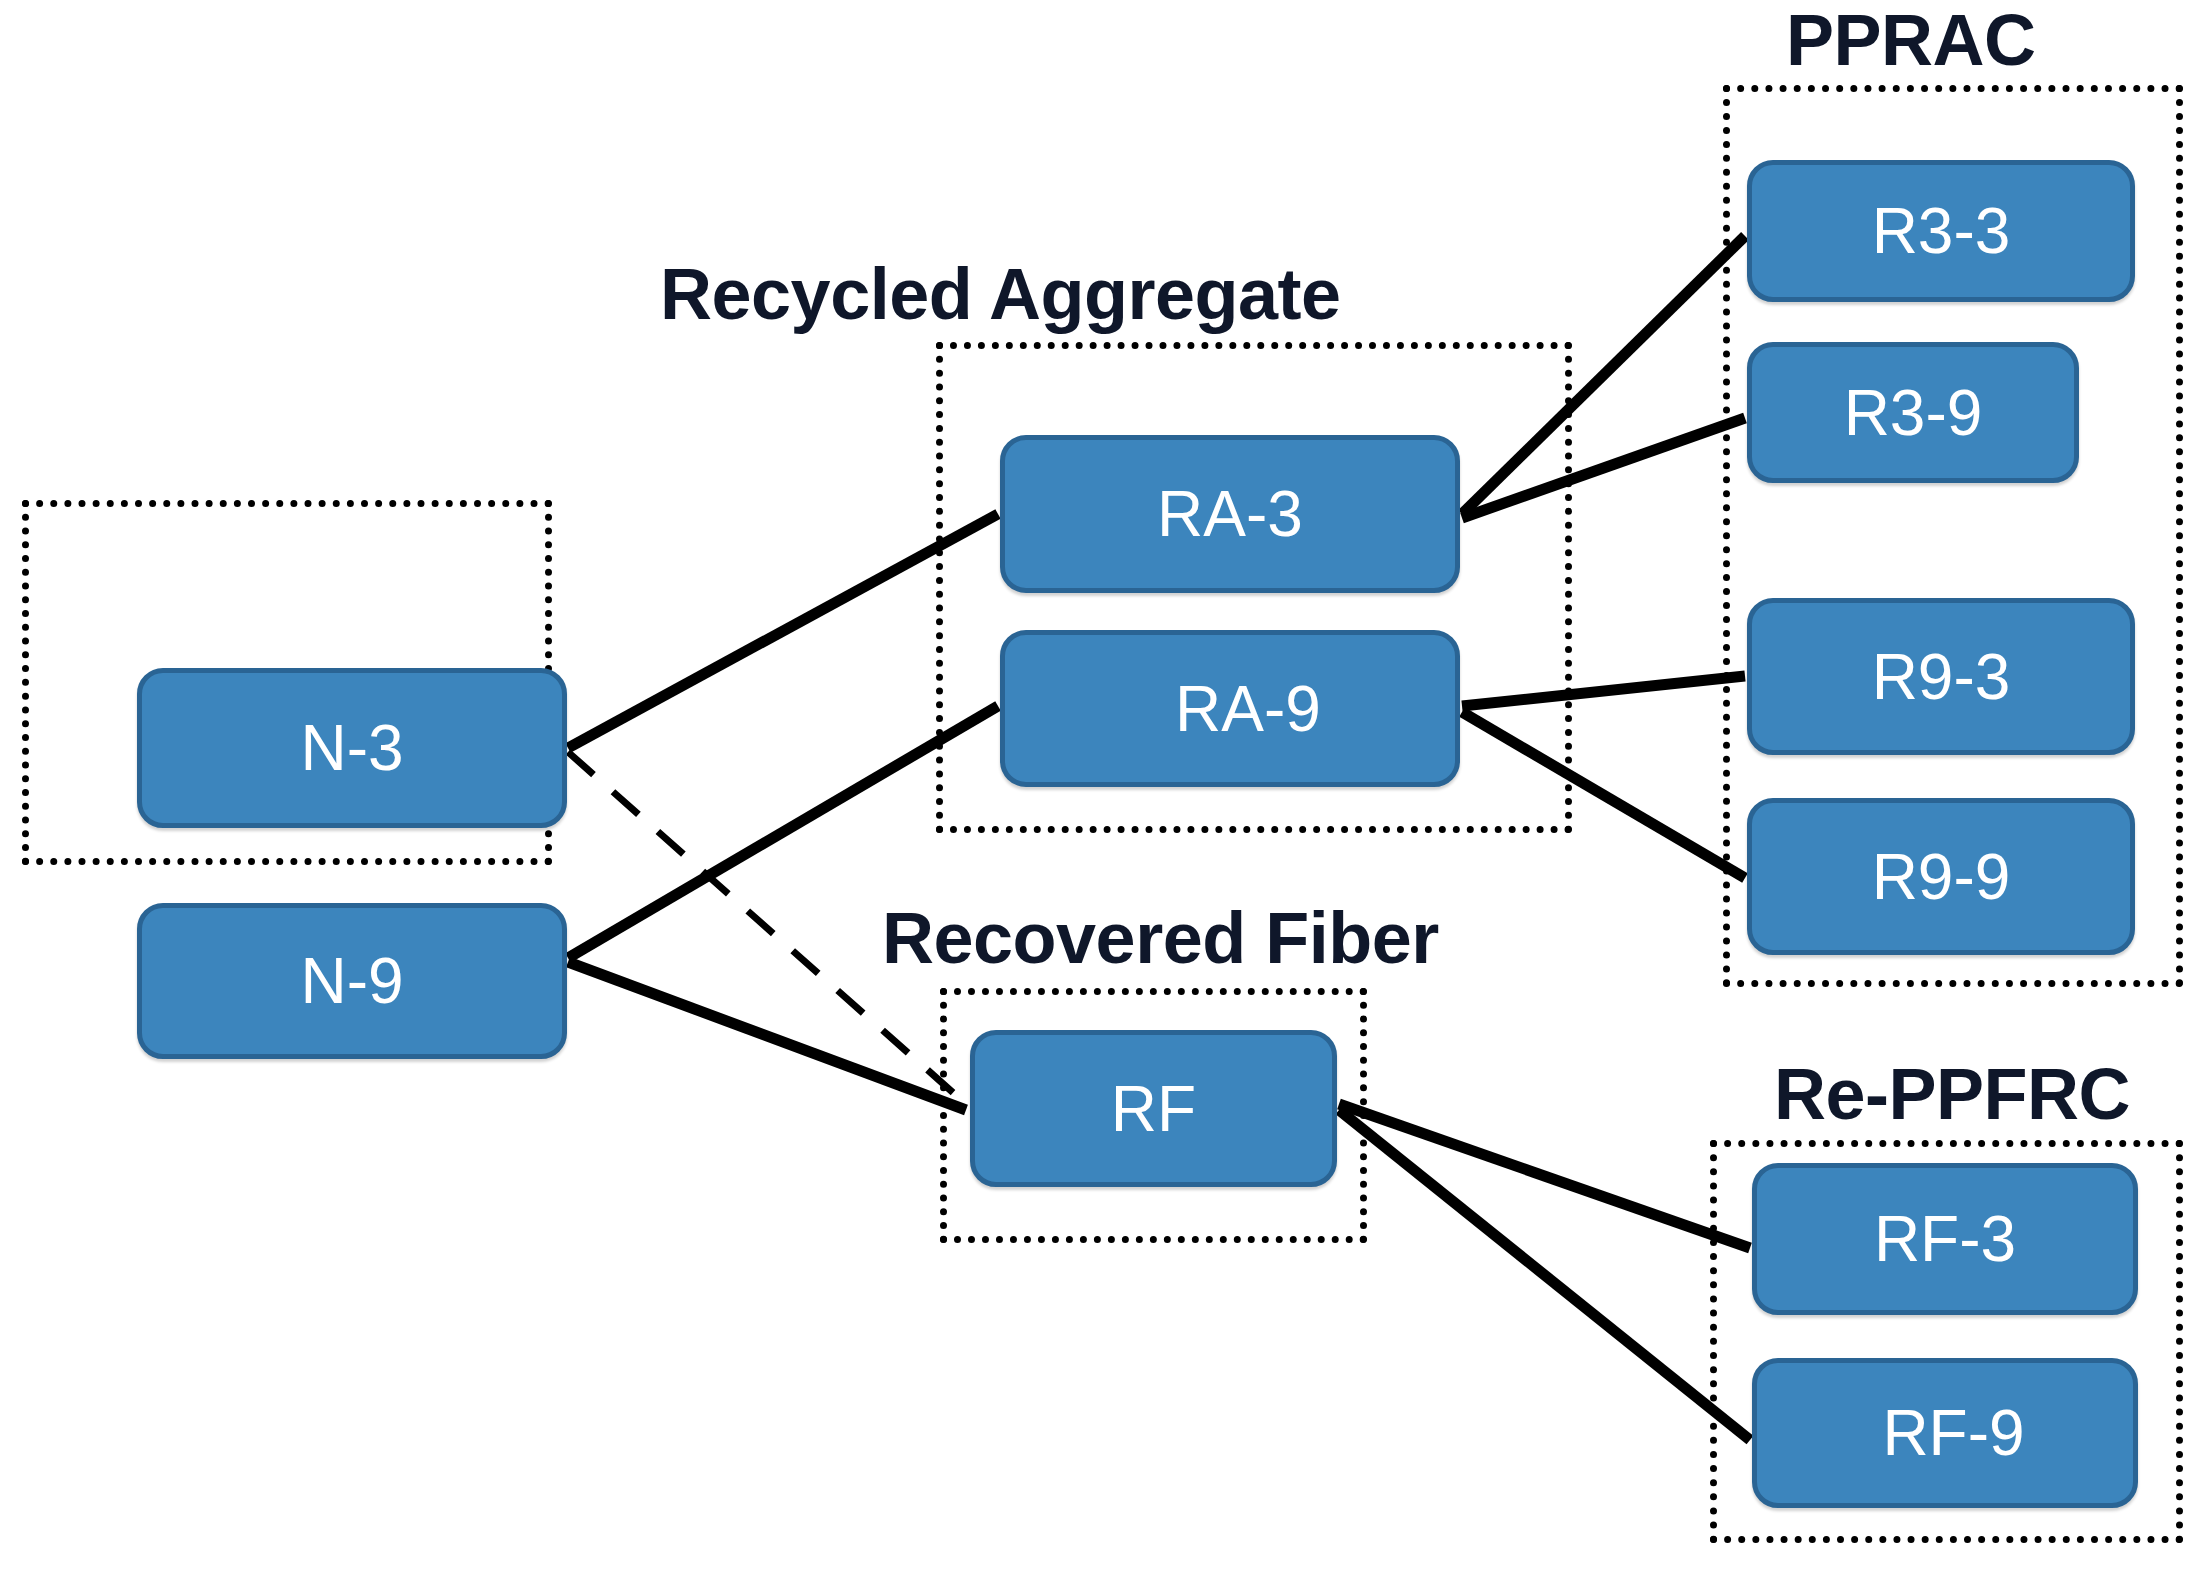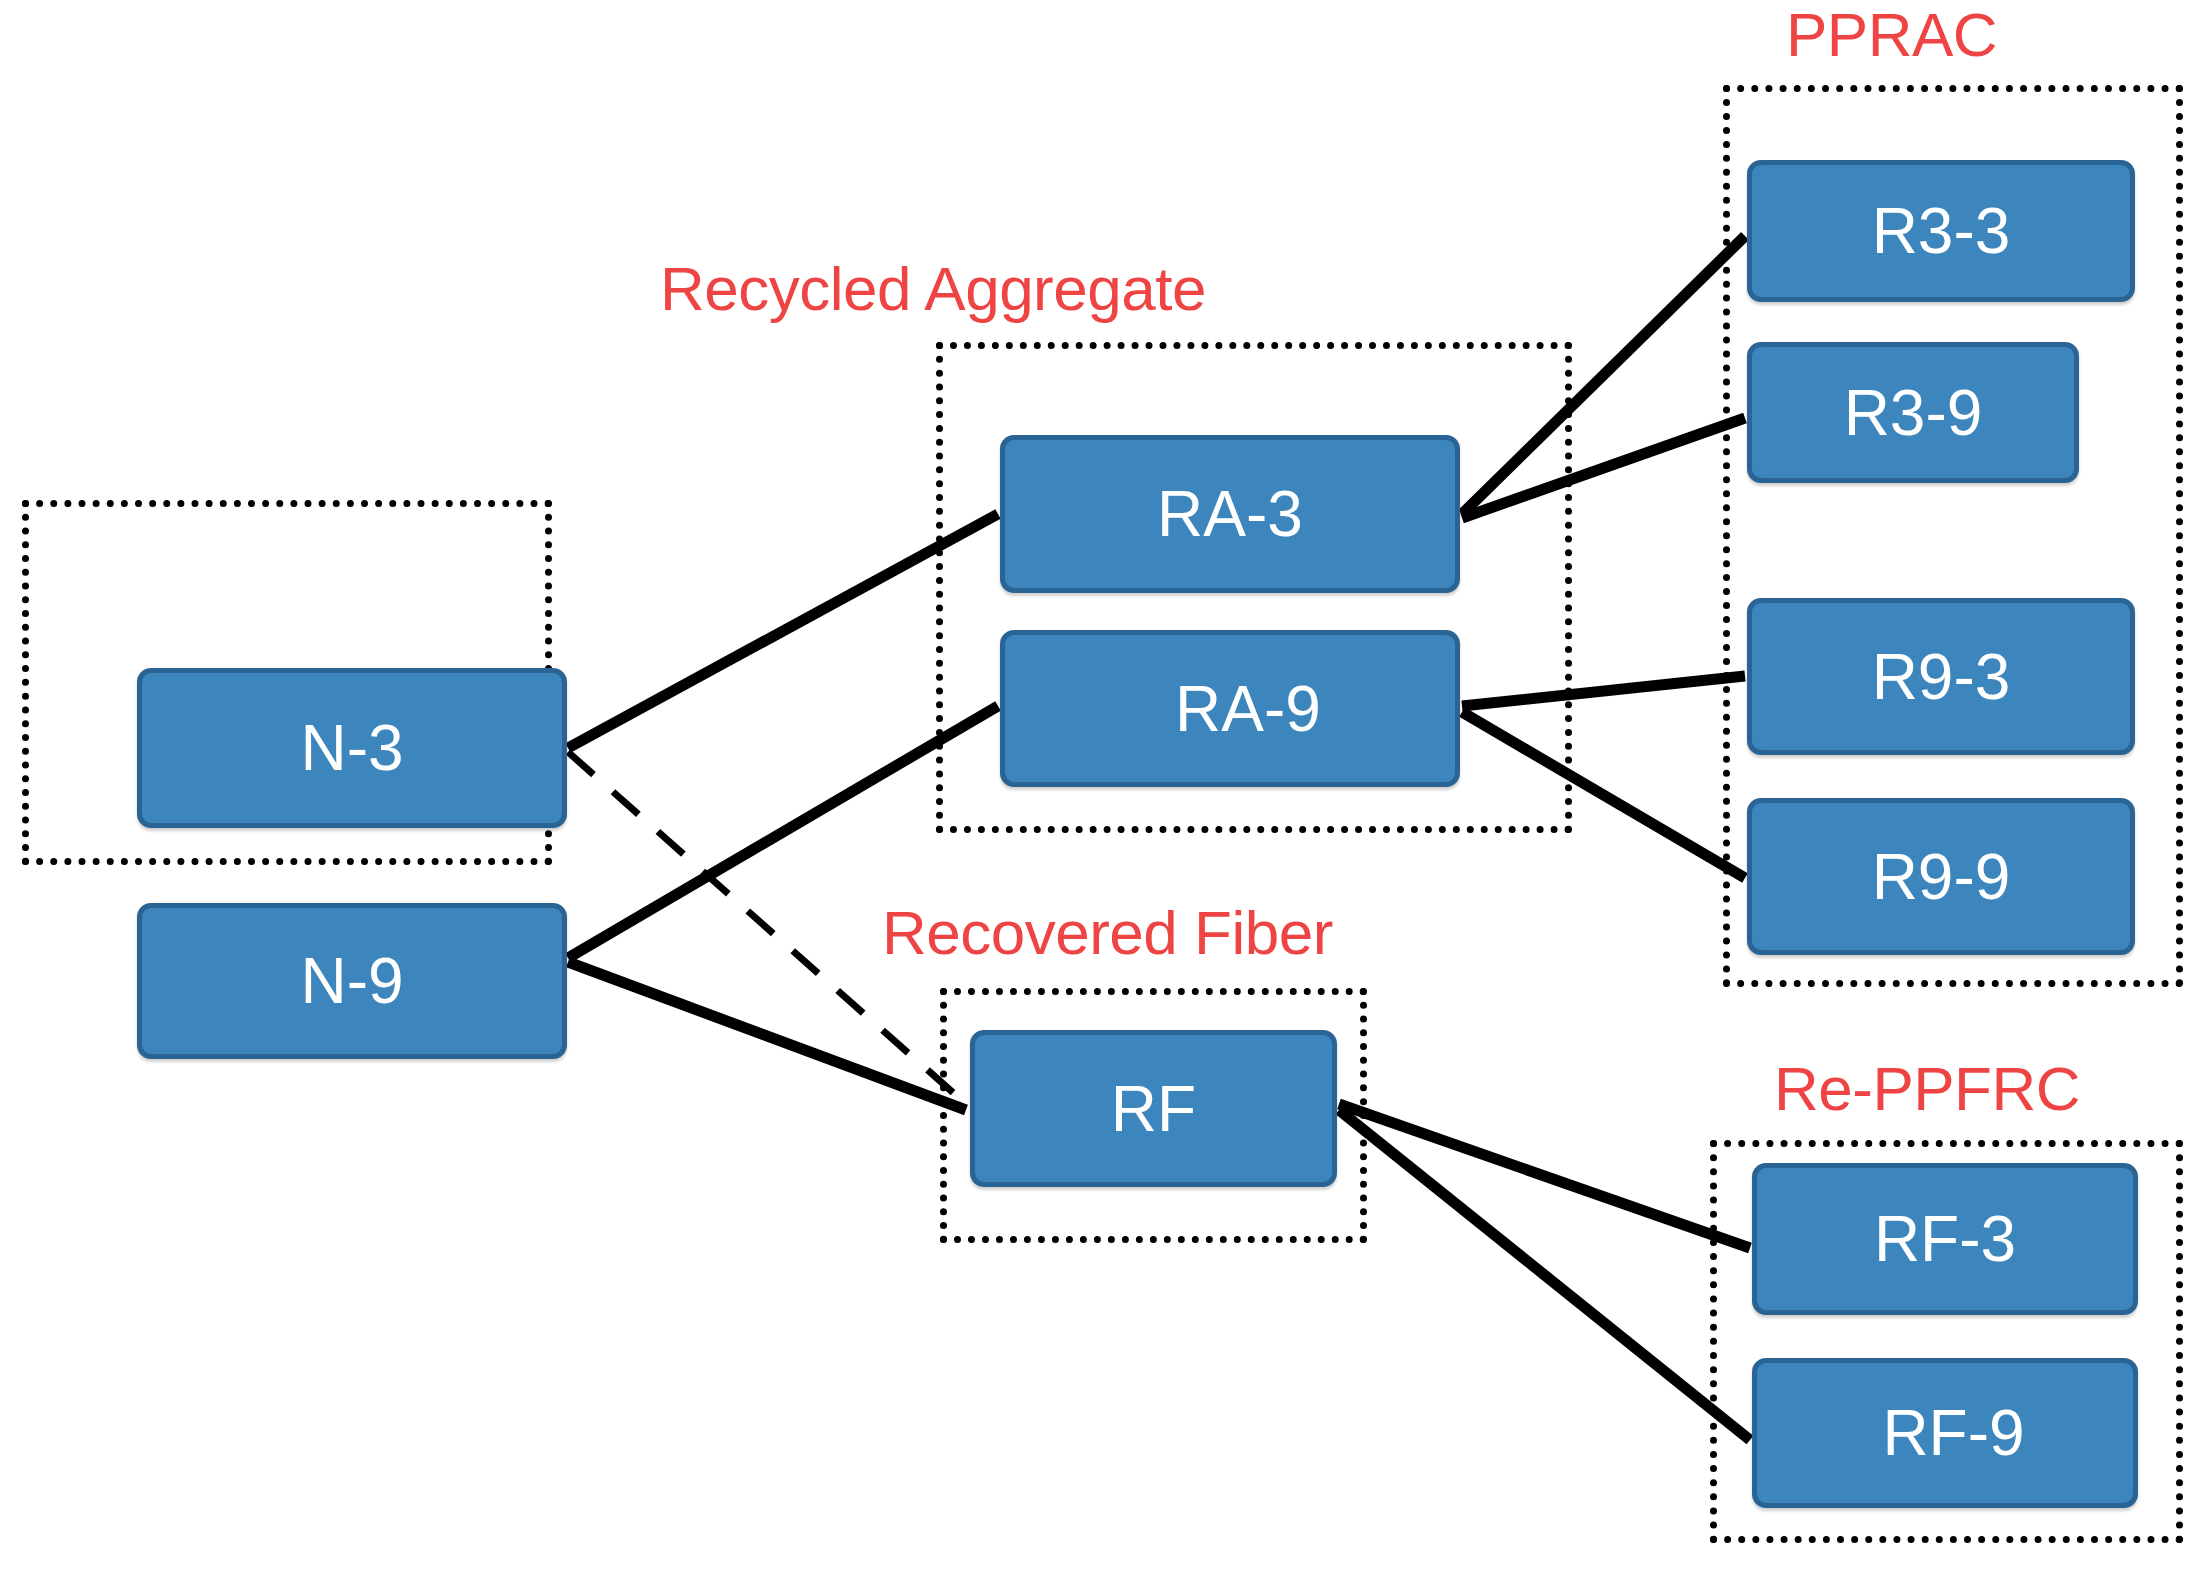--- a/index.html
+++ b/index.html
@@ -18,33 +18,33 @@
     overflow: hidden;
   }
   .group-box {
     position: absolute;
     border: 7px dotted #000000;
     box-sizing: border-box;
     background: transparent;
   }
   .group-label {
     position: absolute;
-    font-size: 62px;
-    color: #ef4444;
-    font-weight: 400;
+    font-size: 72px;
+    color: #0f172a;
+    font-weight: 700;
     white-space: nowrap;
     letter-spacing: -0.5px;
     line-height: 1;
   }
   .node {
     position: absolute;
     box-sizing: border-box;
     background: #3c85bd;
     border: 5px solid #2a6494;
-    border-radius: 14px;
+    border-radius: 26px;
     color: #ffffff;
     display: flex;
     align-items: center;
     justify-content: center;
     font-size: 64px;
     font-weight: 400;
     letter-spacing: 0px;
     box-shadow: 0 3px 3px rgba(0,0,0,0.18);
   }
   #edges {

